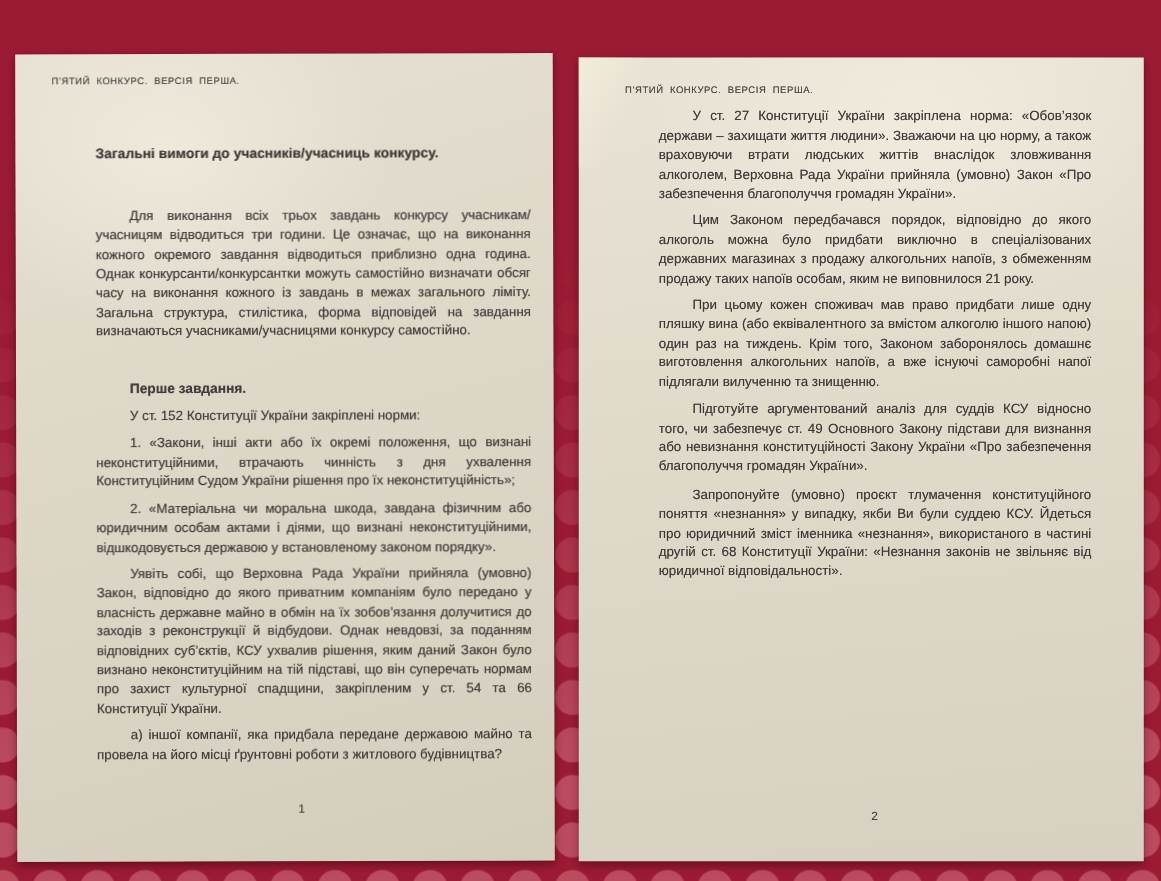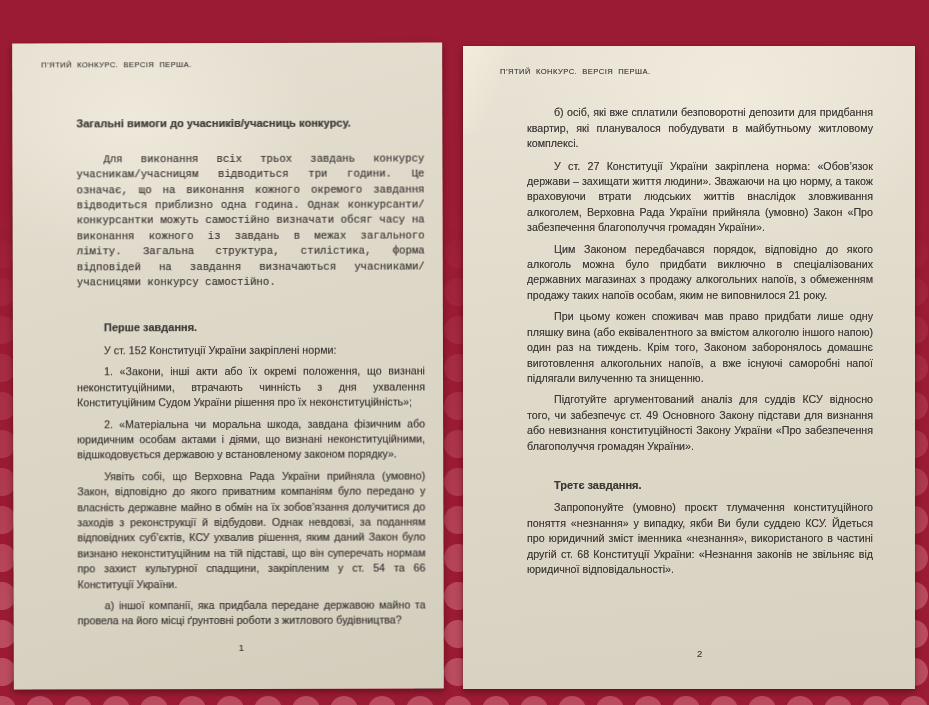--- a/index.html
+++ b/index.html
@@ -57,21 +57,21 @@
     font-size: 7.6px; letter-spacing: 0.45px; word-spacing: 2.5px;
     color: #4b4542; text-align: left;
   }
   #page-1 .block { margin-left: 35px; }
   #page-2 .block { margin-left: 27px; }
   .doc-title { font-weight: bold; font-size: 11.1px; }
   .subheading { font-weight: bold; font-size: 11px; text-indent: 27px; }
   .para { text-indent: 27px; margin-top: 6px; }
   
   #p1-title { margin-top: 44px; }
-  #p1-b1 { margin-top: 20px; font-family: Liberation Mono, monospace; }
+  #p1-b1 { margin-top: 34px; }
   #p1-b2 { margin-top: 30px; }
   #p1-b3 { margin-top: 7px; }
   #p2-b0 { margin-top: 26px; }
   #p2-b1 { margin-top: 26px; }
   #p2-b2 { margin-top: 7px; }
   #p2-b6 { margin-top: 24px; }
   #p2-b7 { margin-top: 7px; }
   #p2-b8 { margin-top: 0; }
   .page-num {
     position: absolute; left: 50%; font-size: 9.5px; color: #46403d;
@@ -97,22 +97,20 @@
     <div class="block para">2. «Матеріальна чи моральна шкода, завдана фізичним або юридичним особам актами і діями, що визнані неконституційними, відшкодовується державою у встановленому законом порядку».</div>
     <div class="block para">Уявіть собі, що Верховна Рада України прийняла (умовно) Закон, відповідно до якого приватним компаніям було передано у власність державне майно в обмін на їх зобов’язання долучитися до заходів з реконструкції й відбудови. Однак невдовзі, за поданням відповідних суб’єктів, КСУ ухвалив рішення, яким даний Закон було визнано неконституційним на тій підставі, що він суперечать нормам про захист культурної спадщини, закріпленим у ст. 54 та 66 Конституції України.</div>
     <div class="block para">а) іншої компанії, яка придбала передане державою майно та провела на його місці ґрунтовні роботи з житлового будівництва?</div>
     <div class="page-num">1</div>
   </div>
 </div>
 
 <div class="page" id="page-2">
   <div class="content">
     <div class="doc-header">П’ЯТИЙ  КОНКУРС. ВЕРСІЯ ПЕРША.</div>
-    <div class="block para" id="p2-b0">б) осіб, які вже сплатили безповоротні депозити для придбання квартир, які планувалося побудувати в майбутньому житловому комплексі.</div>
     <div class="block para" id="p2-b2">У ст. 27 Конституції України закріплена норма: «Обов’язок держави – захищати життя людини». Зважаючи на цю норму, а також враховуючи втрати людських життів внаслідок зловживання алкоголем, Верховна Рада України прийняла (умовно) Закон «Про забезпечення благополуччя громадян України».</div>
     <div class="block para">Цим Законом передбачався порядок, відповідно до якого алкоголь можна було придбати виключно в спеціалізованих державних магазинах з продажу алкогольних напоїв, з обмеженням продажу таких напоїв особам, яким не виповнилося 21 року.</div>
     <div class="block para">При цьому кожен споживач мав право придбати лише одну пляшку вина (або еквівалентного за вмістом алкоголю іншого напою) один раз на тиждень. Крім того, Законом заборонялось домашнє виготовлення алкогольних напоїв, а вже існуючі саморобні напої підлягали вилученню та знищенню.</div>
     <div class="block para">Підготуйте аргументований аналіз для суддів КСУ відносно того, чи забезпечує ст. 49 Основного Закону підстави для визнання або невизнання конституційності Закону України «Про забезпечення благополуччя громадян України».</div>
-    <div class="block subheading" id="p2-b6">Третє завдання.</div>
     <div class="block para" id="p2-b7">Запропонуйте (умовно) проєкт тлумачення конституційного поняття «незнання» у випадку, якби Ви були суддею КСУ. Йдеться про юридичний зміст іменника «незнання», використаного в частині другій ст. 68 Конституції України: «Незнання законів не звільняє від юридичної відповідальності».</div>
     <div class="page-num">2</div>
   </div>
 </div>
 
 </body></html>

